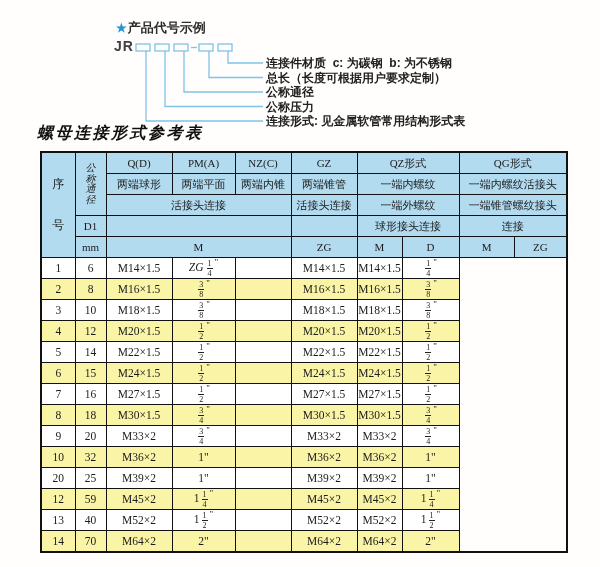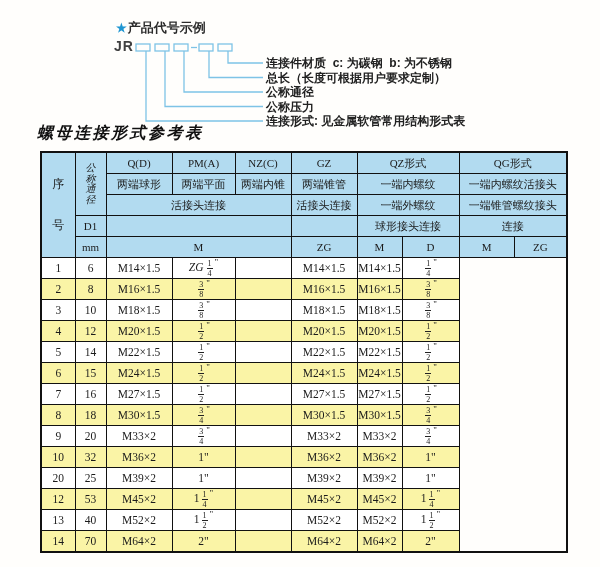--- a/index.html
+++ b/index.html
@@ -251,21 +251,21 @@
         <td>25</td>
         <td>M39×2</td>
         <td>1"</td>
         <td></td>
         <td>M39×2</td>
         <td>M39×2</td>
         <td>1"</td>
       </tr>
       <tr class="alt">
         <td>12</td>
-        <td>53</td>
+        <td>59</td>
         <td>M45×2</td>
         <td><span class="whole">1</span><span class="frac"><span class="num">1</span><span class="den">4</span></span><span class="quote">"</span></td>
         <td></td>
         <td>M45×2</td>
         <td>M45×2</td>
         <td><span class="whole">1</span><span class="frac"><span class="num">1</span><span class="den">4</span></span><span class="quote">"</span></td>
       </tr>
       <tr>
         <td>13</td>
         <td>40</td>

